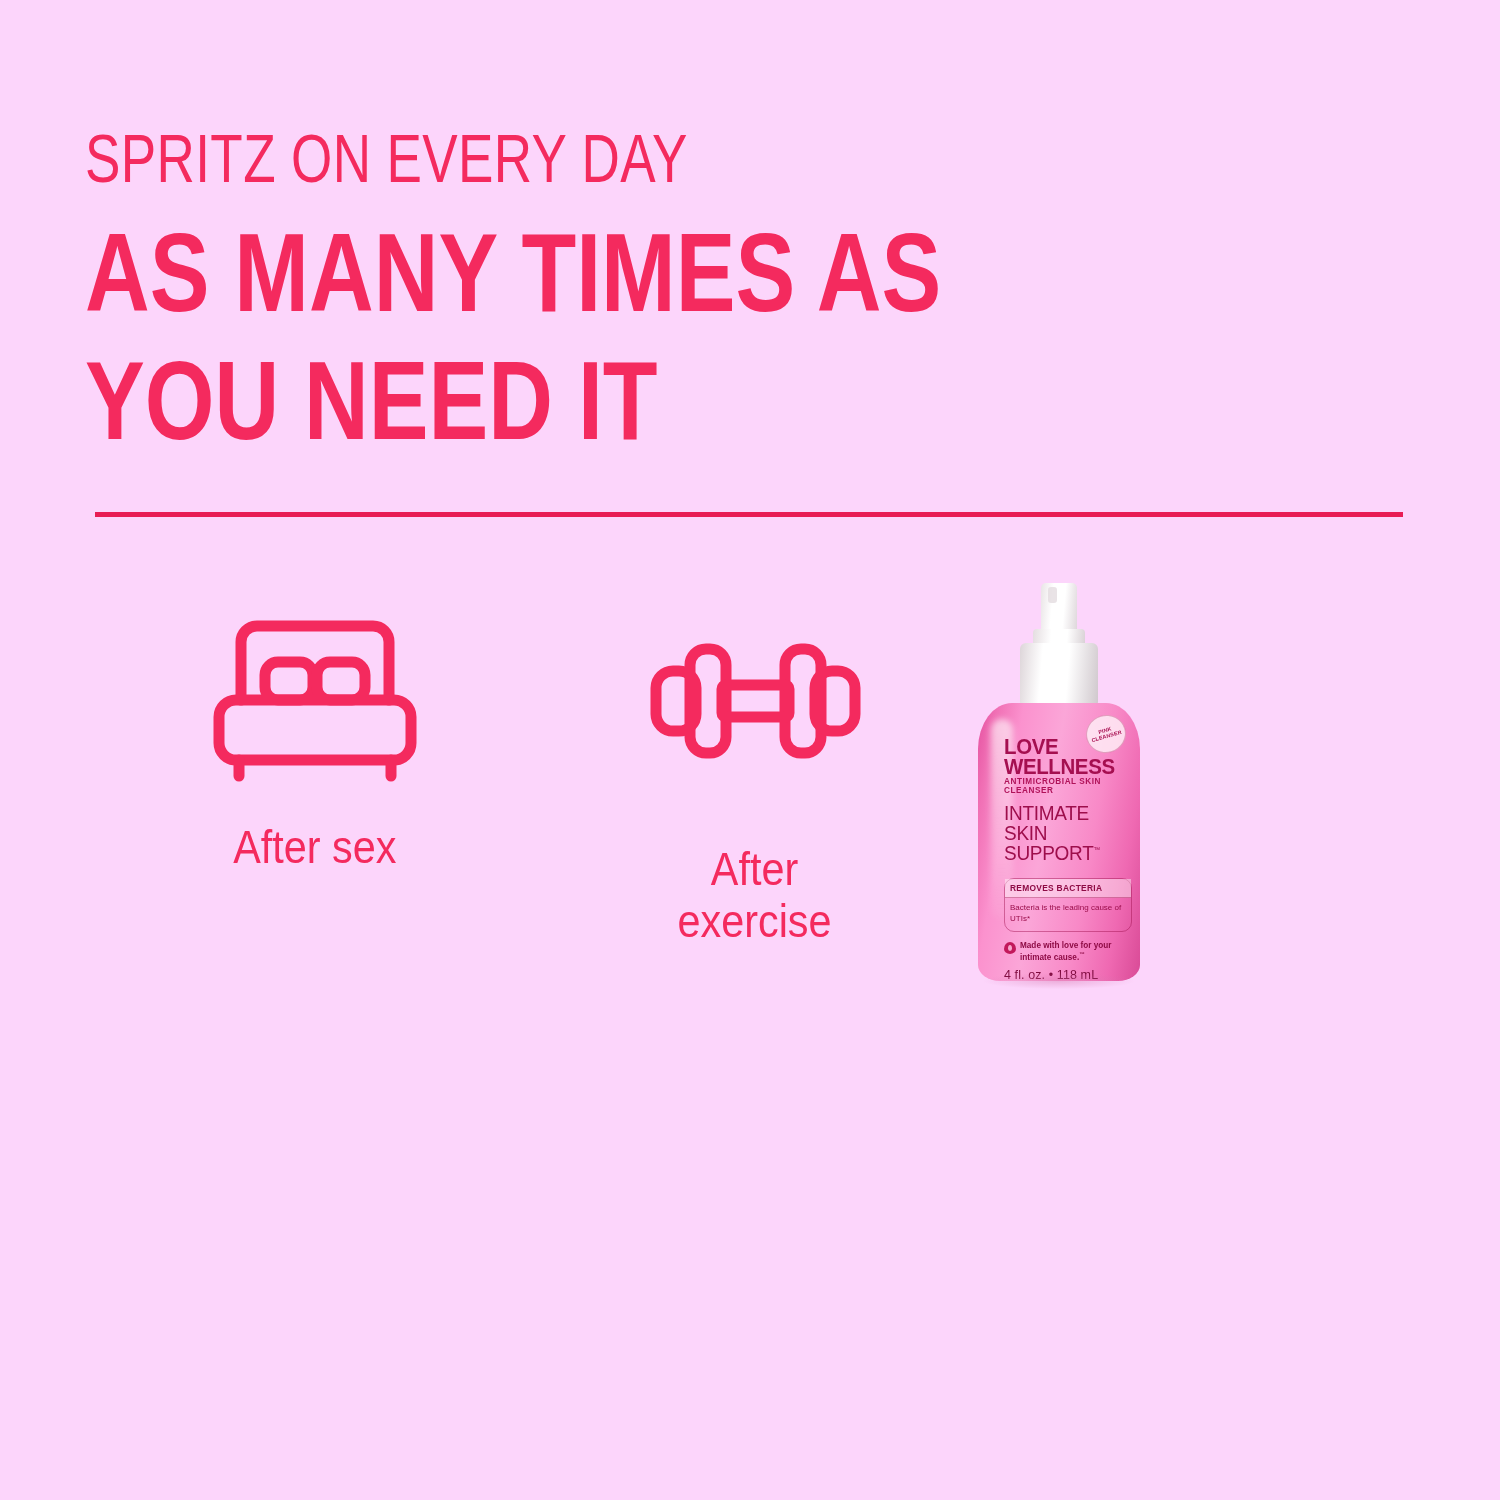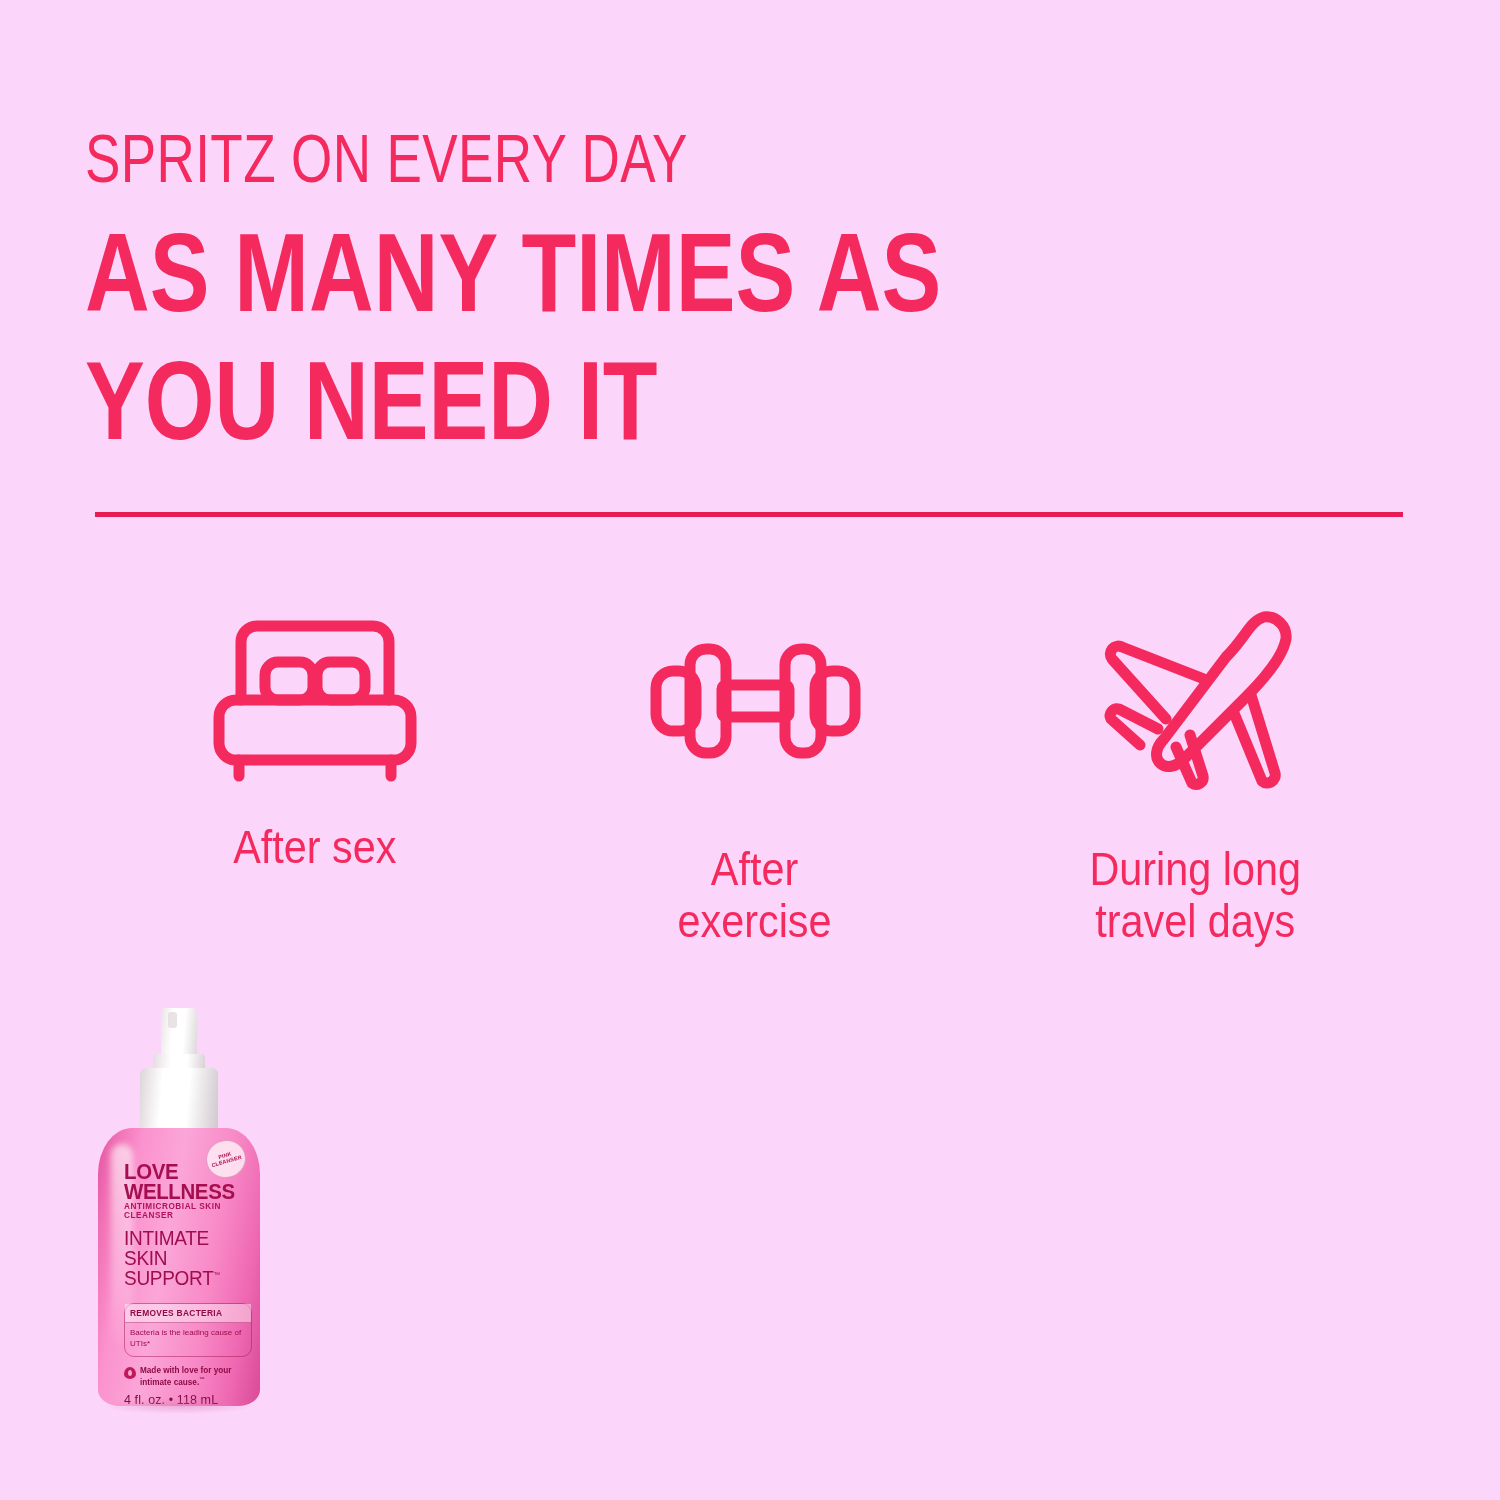--- a/index.html
+++ b/index.html
@@ -273,35 +273,20 @@
         <rect x="42" y="16" width="36" height="104" rx="16"></rect>
         <rect x="137" y="16" width="36" height="104" rx="16"></rect>
         <rect x="167" y="38" width="40" height="60" rx="17"></rect>
         <rect x="74" y="52" width="67" height="32" rx="4"></rect>
       </svg>
     </div>
     <div class="caption">After
 exercise</div>
   </div>
 
-  <div class="cell r2">
-    <div class="iconwrap">
-      <svg width="215" height="195" viewBox="0 0 215 195" fill="none" stroke="#F42A5E" stroke-width="11" stroke-linecap="round" stroke-linejoin="round">
-        <path d="M176 14 a20 20 0 0 1 22 22 c-3 16 -20 38 -40 58
-                 L96 156 c-8 8 -18 10 -24 4 c-6 -6 -4 -16 4 -24
-                 L138 54 C158 34 162 18 176 14 Z"></path>
-        <path d="M116 76 L34 44 a8 8 0 0 0 -10 12 L78 116"></path>
-        <path d="M146 110 L174 178 a8 8 0 0 0 13 -8 L163 92"></path>
-        <path d="M70 126 L31 106 a7 7 0 0 0 -8 10 L52 142"></path>
-        <path d="M88 144 L104 180 a7 7 0 0 0 11 -7 L102 132"></path>
-      </svg>
-    </div>
-    <div class="caption">During long
-travel days</div>
-  </div>
 
   <div class="cell r2 bottle-cell">
     <div class="bottle">
       <div class="nozzle"></div>
       <div class="collar"></div>
       <div class="cap"></div>
 
       <div class="body-shape">
         <div class="shine"></div>
 

